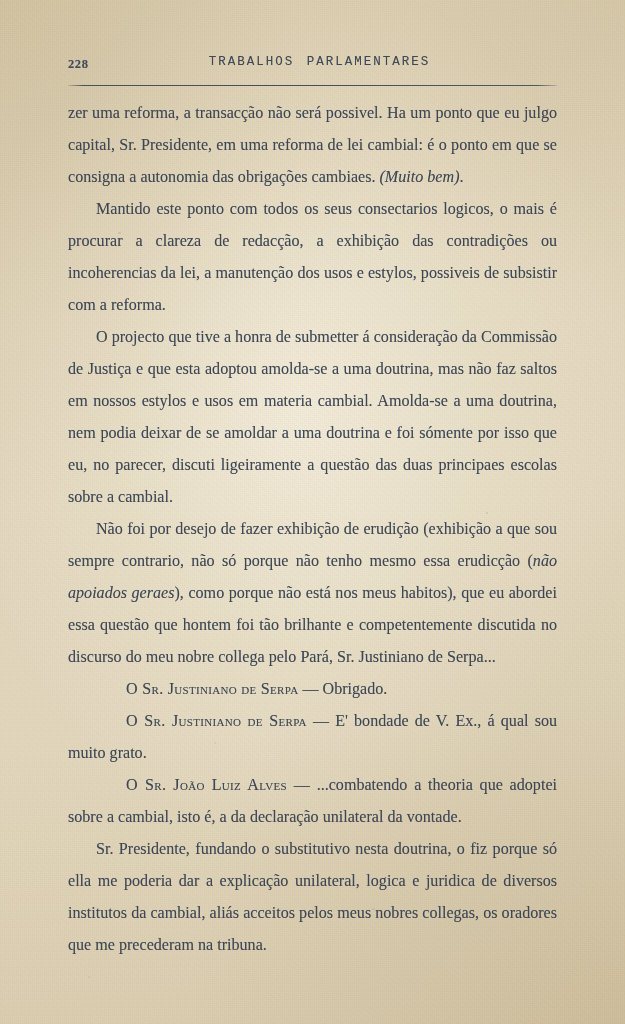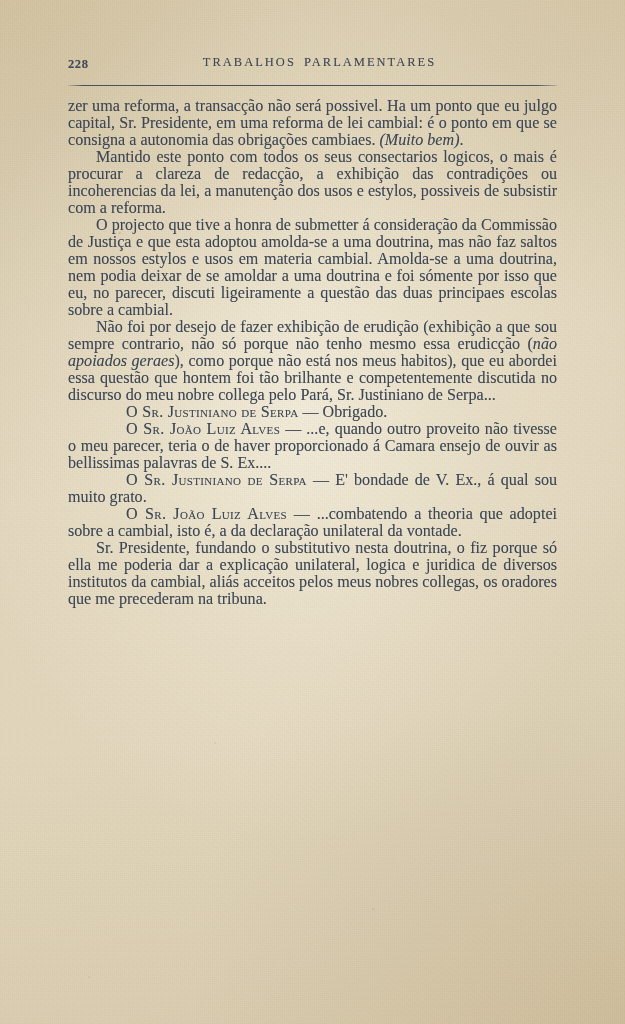--- a/index.html
+++ b/index.html
@@ -72,20 +72,21 @@
   }
   .head-title {
     text-align: center;
     font-size: 12.5px;
     letter-spacing: 2.0px;
     word-spacing: 3px;
     color: #3e4856;
     font-variant: small-caps;
     text-transform: uppercase;
     padding-left: 14px;
+    font-family: Liberation Mono, monospace;
   }
   .rule {
     position: absolute;
     left: 68px;
     top: 85px;
     width: 489px;
     height: 1px;
     background: linear-gradient(90deg, rgba(60,70,84,0.15) 0%, rgba(60,70,84,0.92) 3%, rgba(60,70,84,0.95) 50%, rgba(60,70,84,0.88) 96%, rgba(60,70,84,0.18) 100%);
   }
 
@@ -94,21 +95,21 @@
     left: 68px;
     top: 97px;
     width: 489px;
   }
 
   p.para {
     margin: 0;
     text-align: justify;
     text-justify: inter-word;
     font-size: 16.1px;
-    line-height: 17px;
+    line-height: 32px;
     text-indent: 28px;
     color: #3c4654;
     hyphens: manual;
     -webkit-hyphens: manual;
   }
   p.para.flush {
     text-indent: 0;
   }
   .it {
     font-style: italic;
@@ -153,21 +154,20 @@
     <p class="para flush"><span>zer uma reforma, a transacção não será possivel. Ha um ponto que eu julgo capital, Sr. Presidente, em uma reforma de lei cambial: é o ponto em que se consigna a autonomia das obrigações cambiaes. </span><span class="it">(Muito bem)</span><span>.</span></p>
 
     <p class="para"><span>Mantido este ponto com todos os seus consectarios logicos, o mais é procurar a clareza de redacção, a exhibição das contradições ou incoherencias da lei, a manutenção dos usos e estylos, possiveis de subsistir com a reforma.</span></p>
 
     <p class="para"><span>O projecto que tive a honra de submetter á consideração da Commissão de Justiça e que esta adoptou amolda-se a uma doutrina, mas não faz saltos em nossos estylos e usos em materia cambial. Amolda-se a uma doutrina, nem podia deixar de se amoldar a uma doutrina e foi sómente por isso que eu, no parecer, discuti ligeiramente a questão das duas principaes escolas sobre a cambial.</span></p>
 
     <p class="para"><span>Não foi por desejo de fazer exhibição de erudição (exhibição a que sou sempre contrario, não só porque não tenho mesmo essa erudicção (</span><span class="it">não apoiados geraes</span><span>), como porque não está nos meus habitos), que eu abordei essa questão que hontem foi tão brilhante e competentemente discutida no discurso do meu nobre collega pelo Pará, Sr. Justiniano de Serpa...</span></p>
 
     <p class="para"><span class="speaker">O Sr. Justiniano de Serpa</span><span class="dash"> — </span><span>Obrigado.</span></p>
 
-    <p class="para"><span class="speaker">O Sr. João Luiz Alves</span><span class="dash"> — </span><span>...e, quando outro proveito não tivesse o meu parecer, teria o de haver proporcionado á Camara ensejo de ouvir as bellissimas palavras de S. Ex....</span></p>
 
     <p class="para"><span class="speaker">O Sr. Justiniano de Serpa</span><span class="dash"> — </span><span>E' bondade de V. Ex., á qual sou muito grato.</span></p>
 
     <p class="para"><span class="speaker">O Sr. João Luiz Alves</span><span class="dash"> — </span><span>...combatendo a theoria que adoptei sobre a cambial, isto é, a da declaração unilateral da vontade.</span></p>
 
     <p class="para"><span>Sr. Presidente, fundando o substitutivo nesta doutrina, o fiz porque só ella me poderia dar a explicação unilateral, logica e juridica de diversos institutos da cambial, aliás acceitos pelos meus nobres collegas, os oradores que me precederam na tribuna.</span></p>
 
 
   </div>
 </div>

